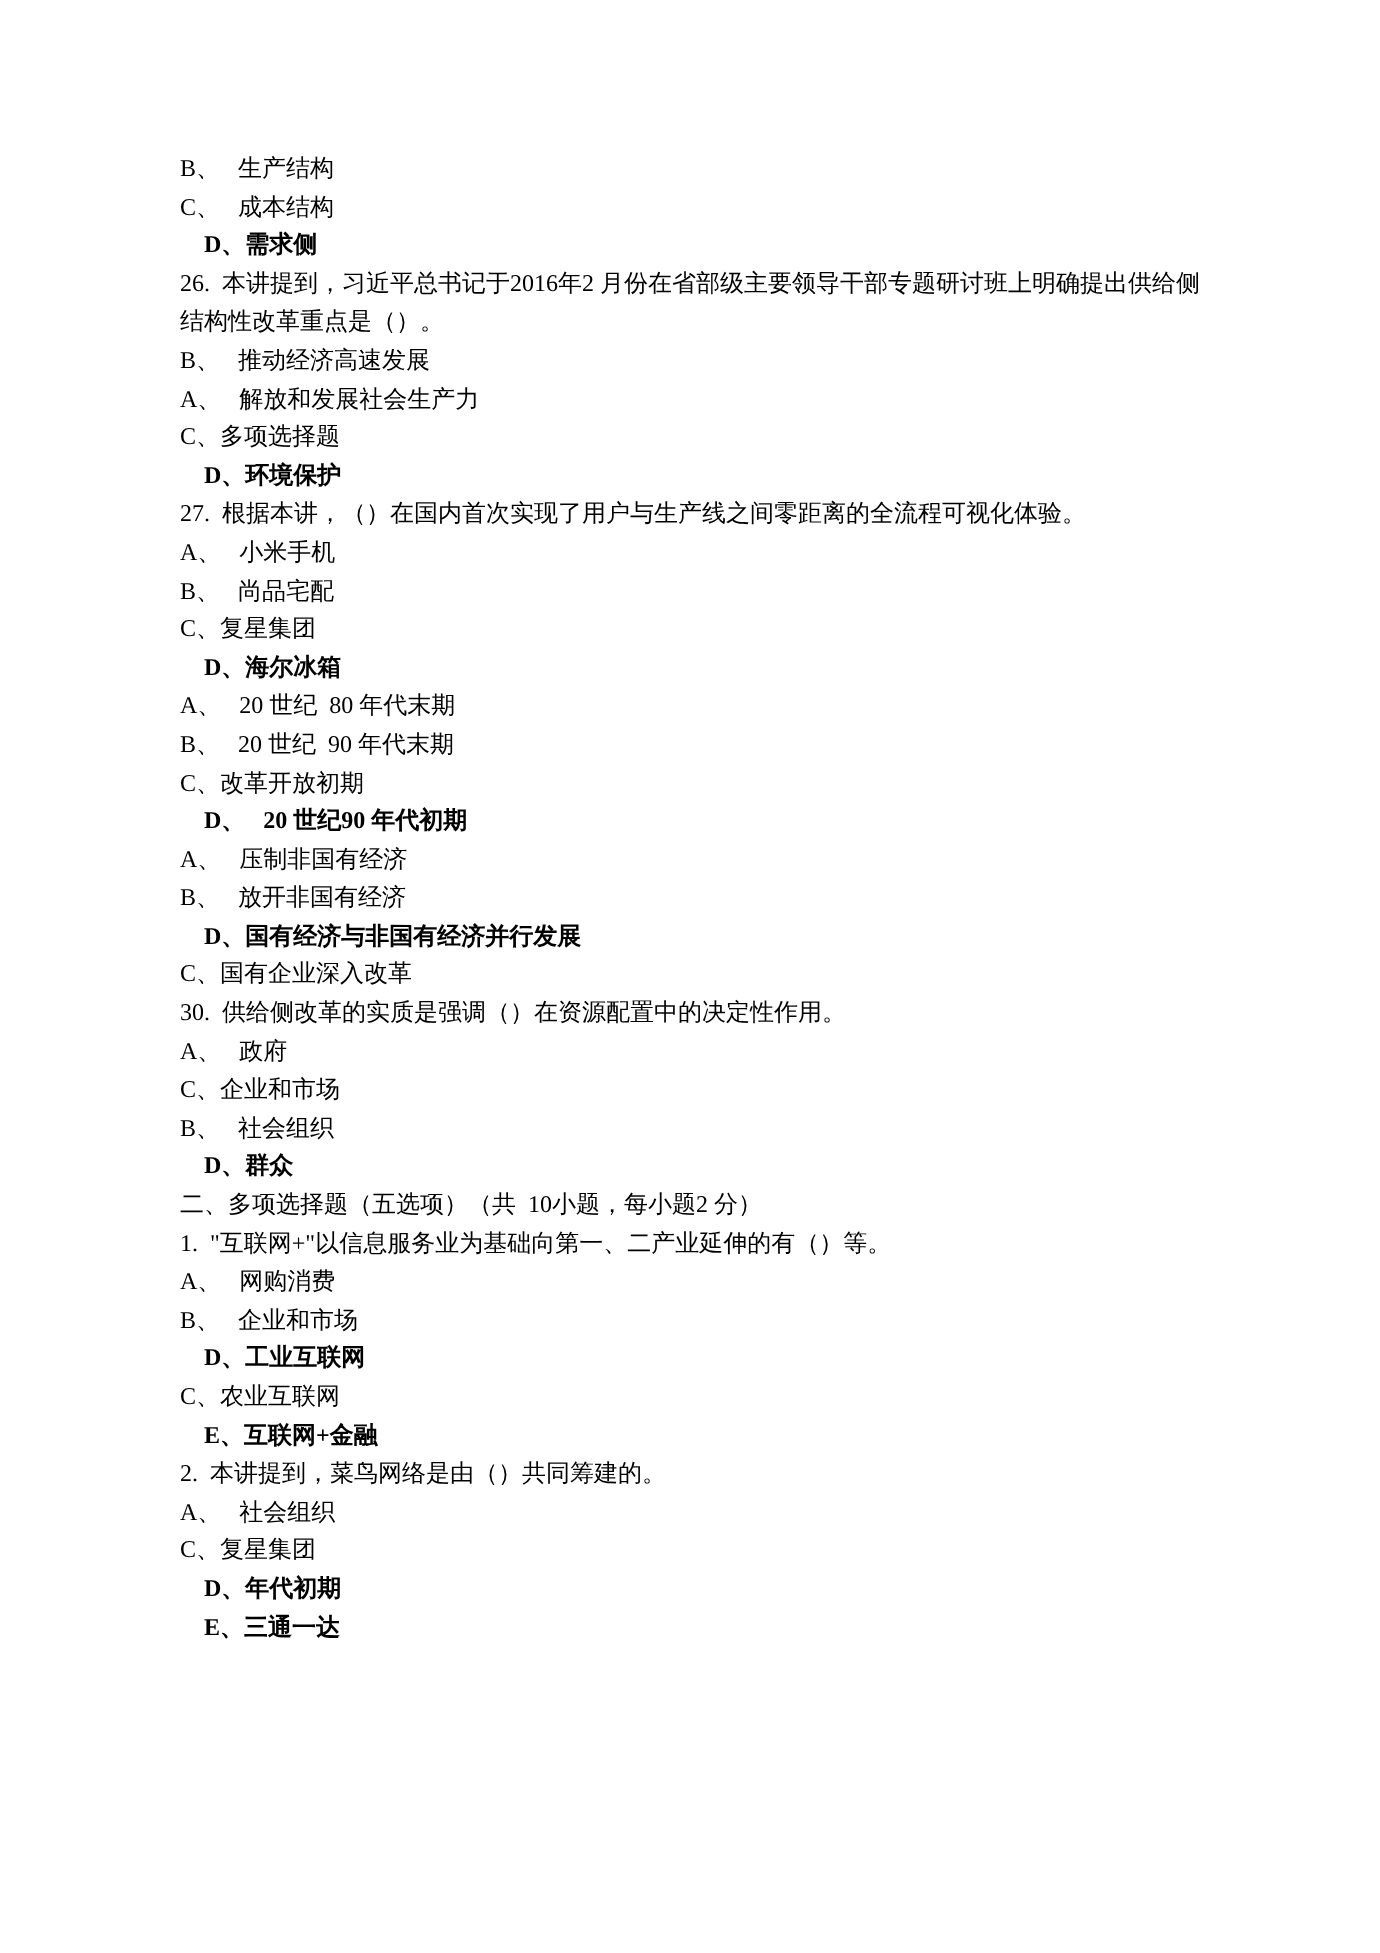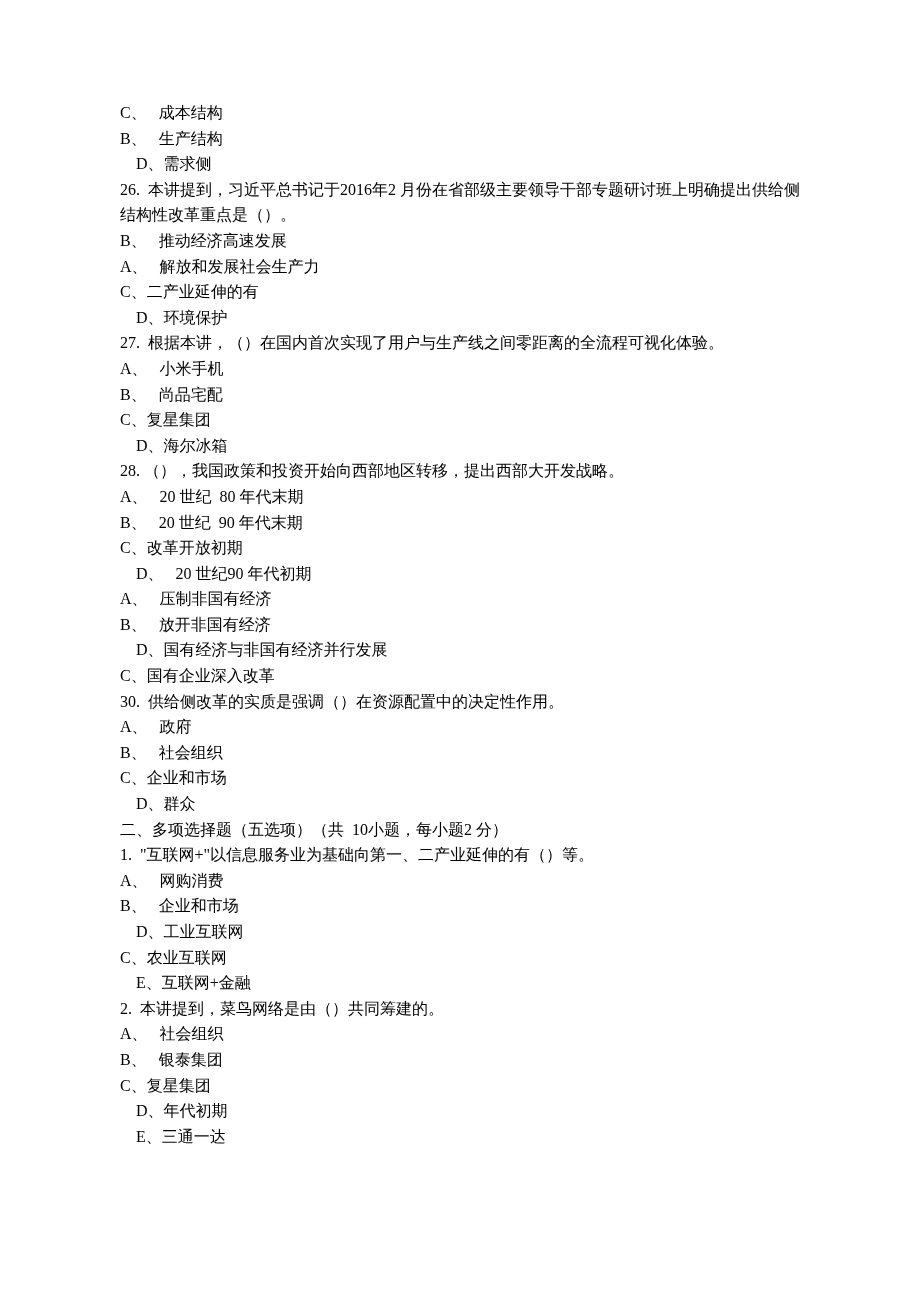--- a/index.html
+++ b/index.html
@@ -15,59 +15,58 @@
       width: 920px;
       padding: 100px 120px 100px 120px;
       box-sizing: border-box;
     }
     .line {
       margin: 0;
       white-space: pre-wrap;
     }
     .indent1 {
       padding-left: 16px;
+      font-weight: bold;
     }
   </style>
 </head>
 <body>
 
 <div class="page" id="page-container">
+    <p class="line">B、   生产结构</p>
     <p class="line">C、   成本结构</p>
-    <p class="line">B、   生产结构</p>
     <p class="line indent1">D、需求侧</p>
     <p class="line">26.  本讲提到，习近平总书记于2016年2 月份在省部级主要领导干部专题研讨班上明确提出供给侧结构性改革重点是（）。</p>
     <p class="line">B、   推动经济高速发展</p>
     <p class="line">A、   解放和发展社会生产力</p>
-    <p class="line">C、二产业延伸的有</p>
+    <p class="line">C、多项选择题</p>
     <p class="line indent1">D、环境保护</p>
     <p class="line">27.  根据本讲，（）在国内首次实现了用户与生产线之间零距离的全流程可视化体验。</p>
     <p class="line">A、   小米手机</p>
     <p class="line">B、   尚品宅配</p>
     <p class="line">C、复星集团</p>
     <p class="line indent1">D、海尔冰箱</p>
-    <p class="line">28. （），我国政策和投资开始向西部地区转移，提出西部大开发战略。</p>
     <p class="line">A、   20 世纪  80 年代末期</p>
     <p class="line">B、   20 世纪  90 年代末期</p>
     <p class="line">C、改革开放初期</p>
     <p class="line indent1">D、   20 世纪90 年代初期</p>
     <p class="line">A、   压制非国有经济</p>
     <p class="line">B、   放开非国有经济</p>
     <p class="line indent1">D、国有经济与非国有经济并行发展</p>
     <p class="line">C、国有企业深入改革</p>
     <p class="line">30.  供给侧改革的实质是强调（）在资源配置中的决定性作用。</p>
     <p class="line">A、   政府</p>
+    <p class="line">C、企业和市场</p>
     <p class="line">B、   社会组织</p>
-    <p class="line">C、企业和市场</p>
     <p class="line indent1">D、群众</p>
     <p class="line">二、多项选择题（五选项）（共  10小题，每小题2 分）</p>
     <p class="line">1.  "互联网+"以信息服务业为基础向第一、二产业延伸的有（）等。</p>
     <p class="line">A、   网购消费</p>
     <p class="line">B、   企业和市场</p>
     <p class="line indent1">D、工业互联网</p>
     <p class="line">C、农业互联网</p>
     <p class="line indent1">E、互联网+金融</p>
     <p class="line">2.  本讲提到，菜鸟网络是由（）共同筹建的。</p>
     <p class="line">A、   社会组织</p>
-    <p class="line">B、   银泰集团</p>
     <p class="line">C、复星集团</p>
     <p class="line indent1">D、年代初期</p>
     <p class="line indent1">E、三通一达</p>
   </div>
 
 </body></html>

